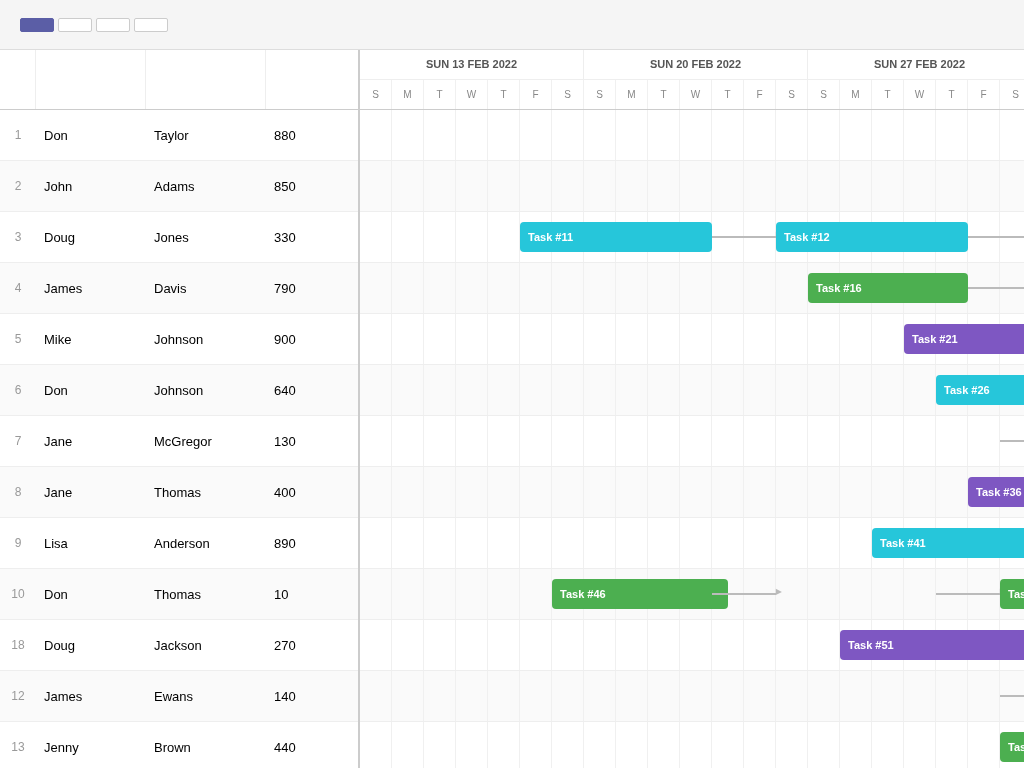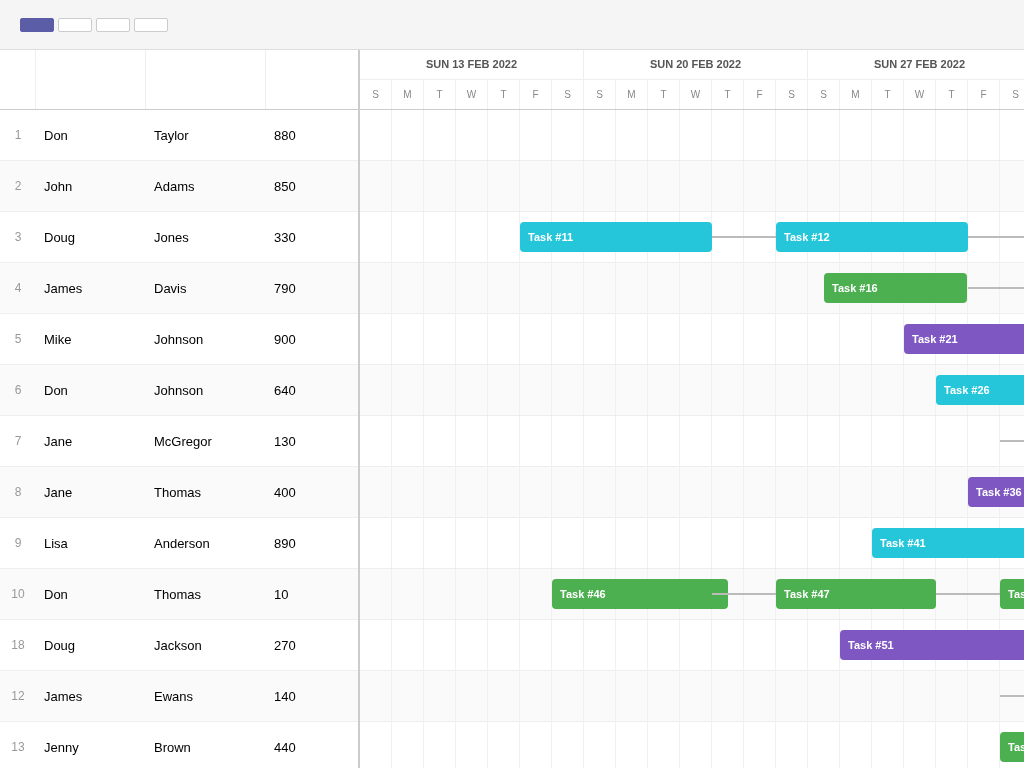--- a/index.html
+++ b/index.html
@@ -403,21 +403,21 @@
           <div class="day-cell"></div>
           <div class="day-cell"></div>
           <div class="day-cell"></div>
           <div class="day-cell"></div>
           <div class="day-cell"></div>
           <div class="day-cell"></div>
           <div class="day-cell"></div>
           <div class="day-cell"></div>
           <div class="day-cell"></div>
           <div class="day-cell"></div>
-          <div class="gantt-task color-green" style="left: 464px; width: 143px;">Task #16</div>
+          <div class="gantt-task color-green" style="left: 448px; width: 160px;">Task #16</div>
           <div class="gantt-arrow" style="left: 608px; width: 64px;"></div>
         </div>
         <div class="gantt-row">
           <div class="day-cell"></div>
           <div class="day-cell"></div>
           <div class="day-cell"></div>
           <div class="day-cell"></div>
           <div class="day-cell"></div>
           <div class="day-cell"></div>
           <div class="day-cell"></div>
@@ -550,21 +550,20 @@
           <div class="day-cell"></div>
           <div class="day-cell"></div>
           <div class="day-cell"></div>
           <div class="day-cell"></div>
           <div class="day-cell"></div>
           <div class="day-cell"></div>
           <div class="day-cell"></div>
           <div class="day-cell"></div>
           <div class="gantt-task color-green" style="left: 192px; width: 176px;">Task #46</div>
           <div class="gantt-arrow" style="left: 352px; width: 64px;"></div>
-          <div class="gantt-task color-green" style="left: 416px; width: 160px;">Task #47</div>
           <div class="gantt-arrow" style="left: 576px; width: 64px;"></div>
           <div class="gantt-task color-green" style="left: 640px; width: 128px;">Tasl</div>
         </div>
         <div class="gantt-row">
           <div class="day-cell"></div>
           <div class="day-cell"></div>
           <div class="day-cell"></div>
           <div class="day-cell"></div>
           <div class="day-cell"></div>
           <div class="day-cell"></div>

